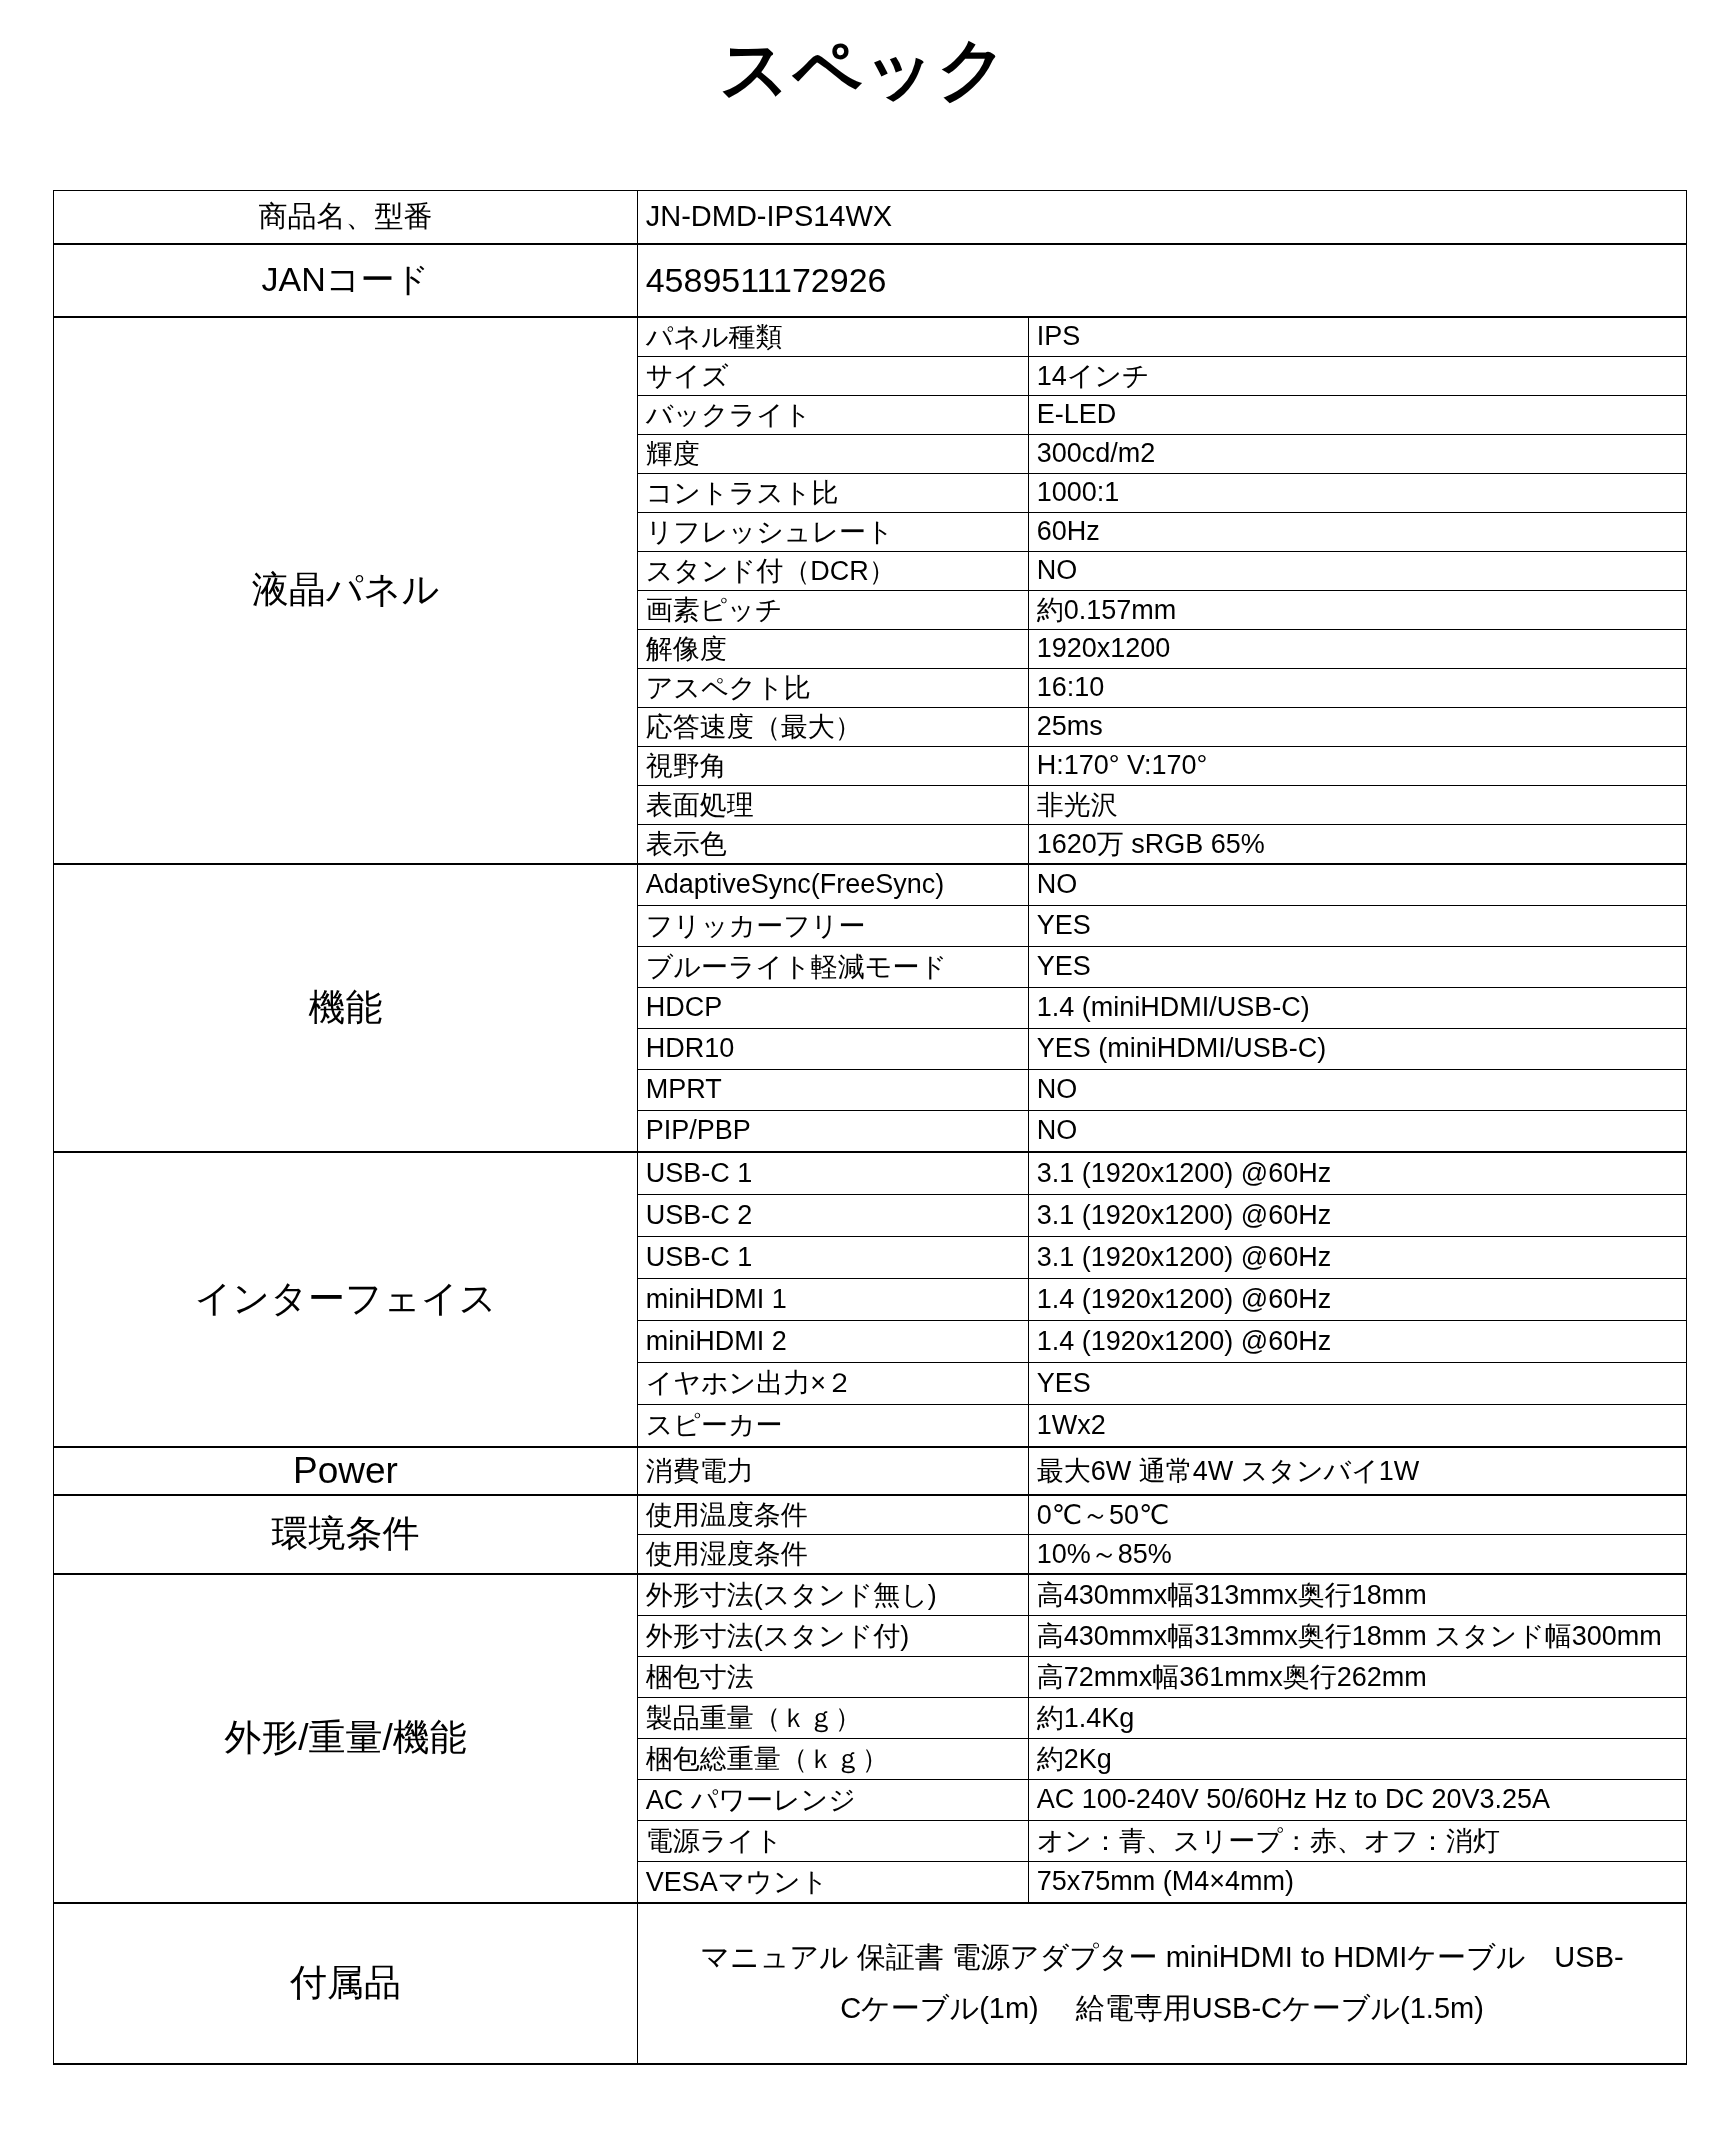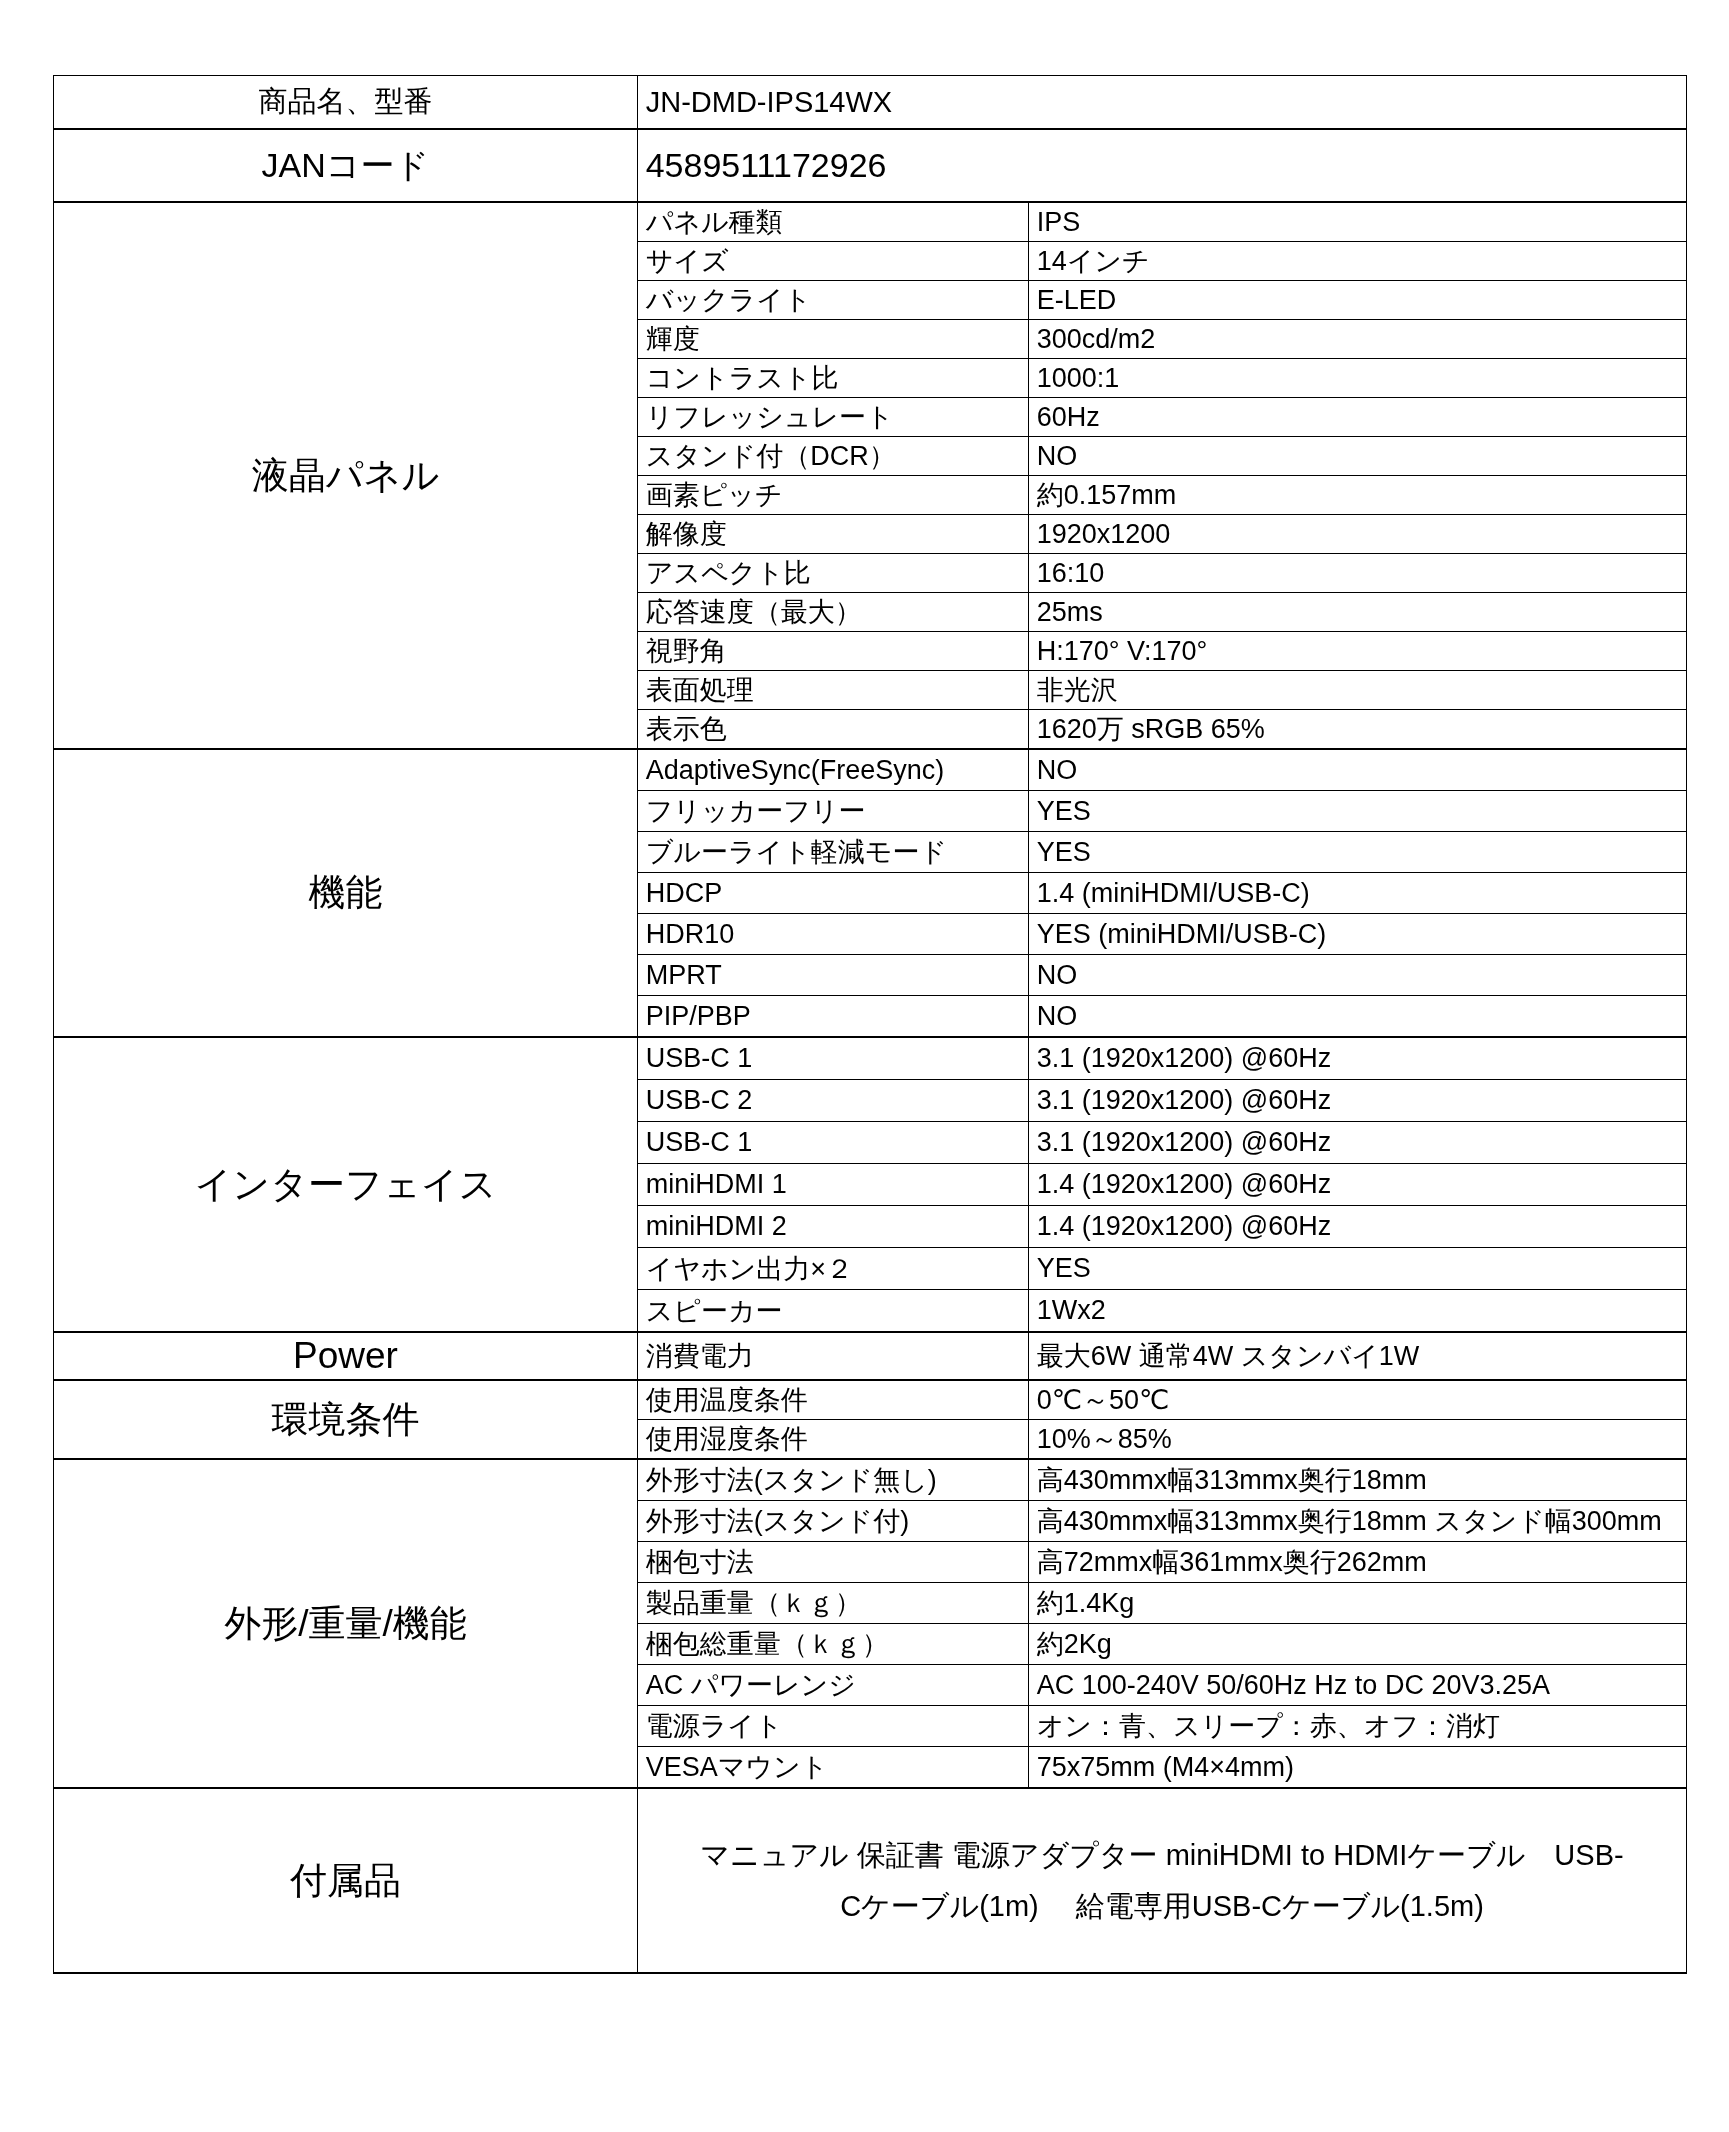--- a/index.html
+++ b/index.html
@@ -44,27 +44,28 @@
   .s1 td{height:38px;}
   .s2 td{height:39px;}
   .s3 td{height:44px;}
   .s4 td{height:32px;}
   .s5 td{height:38px;}
   .acc-row td{height:159px;}
   .acc{
     text-align:center;
     font-size:29px;
     line-height:1.75;
-    padding:12px 54px;
+    padding:0 54px;
   }
 </style>
 </head>
 <body>
 
 <div class="page">
+  <h1 class="title">スペック</h1>
 
   <table class="spec" id="spec-table">
     <colgroup>
       <col style="width:584px">
       <col style="width:391px">
       <col style="width:658px">
     </colgroup>
     <tbody id="spec-body">
         <tr class="r-top">
           <td class="c1">商品名、型番</td>

